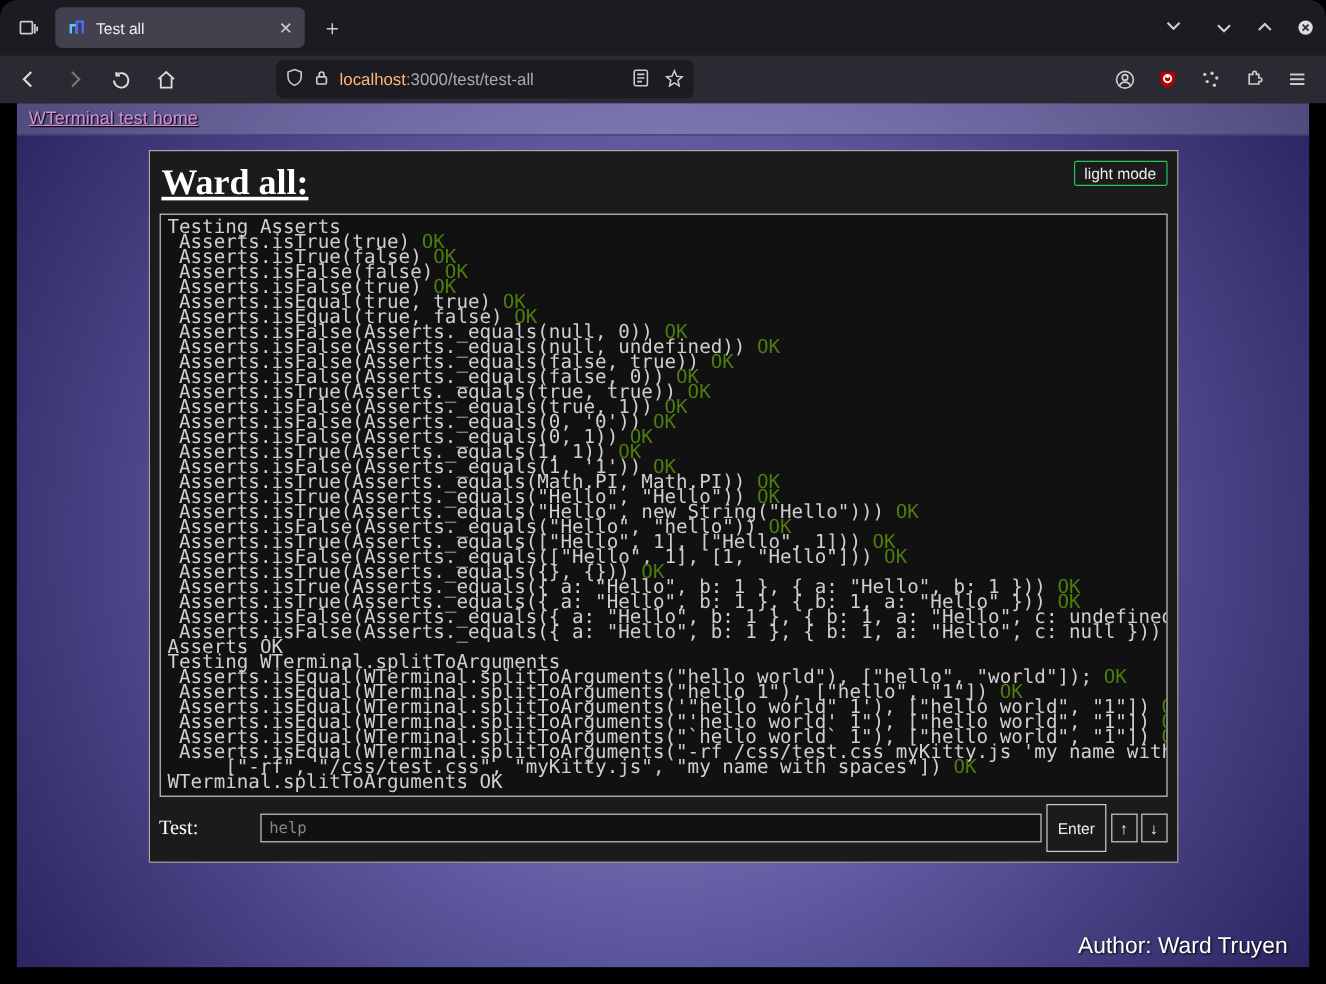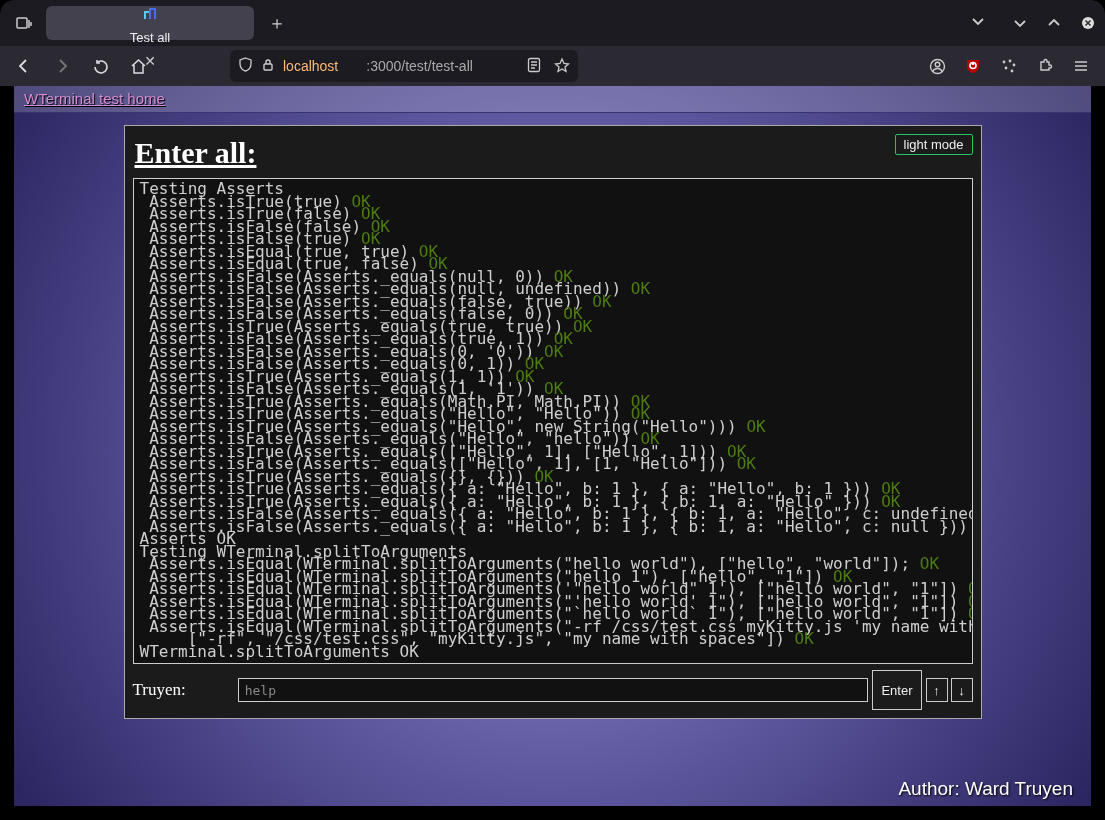--- a/index.html
+++ b/index.html
@@ -47,21 +47,20 @@
     background: #42414d;
     border-radius: 6px;
     height: 34px;
     display: flex;
     align-items: center;
     padding: 0 10px;
     gap: 8px;
     min-width: 208px;
     color: #eee;
     font-size: 13px;
-    flex-direction: column;
   }
   .tab .favicon {
     width: 16px;
     height: 16px;
     display: flex; align-items: center; justify-content: center;
   }
   .tab .title { flex: 1; }
   .tab .close { color: #ccc; font-size: 14px; }
   .newtab {
     color: #ccc;
@@ -109,21 +108,21 @@
     background: #1c1b22;
     border-radius: 6px;
     display: flex;
     align-items: center;
     padding: 0 8px;
     gap: 8px;
     color: #ccc;
     font-size: 14px;
   }
   .urlbar .url-host { color: #fdba74; }
-  .urlbar .url-path { color: #aaa; margin-left: 28px; }
+  .urlbar .url-path { color: #aaa; }
   .urlbar .right-icons {
     margin-left: auto;
     display: flex; gap: 12px; align-items: center;
   }
   .tb-spacer { flex: 1; }
   .tb-right {
     display: flex; align-items: center; gap: 4px;
   }
   
   .content {
@@ -383,21 +382,21 @@
     </div>
   </div>
 
   <div class="content">
     <div class="top-link-bar">
       <a class="top-link" href="#">WTerminal test home</a>
     </div>
 
     <div class="terminal-wrap">
       <div class="term-header">
-        <div class="term-title">Enter all:</div>
+        <div class="term-title">Ward all:</div>
         <button class="lightmode-btn">light mode</button>
       </div>
       <div class="term-output" id="term-output">Testing Asserts
  Asserts.isTrue(true) <span class="ok">OK</span>
  Asserts.isTrue(false) <span class="ok">OK</span>
  Asserts.isFalse(false) <span class="ok">OK</span>
  Asserts.isFalse(true) <span class="ok">OK</span>
  Asserts.isEqual(true, true) <span class="ok">OK</span>
  Asserts.isEqual(true, false) <span class="ok">OK</span>
  Asserts.isFalse(Asserts._equals(null, 0)) <span class="ok">OK</span>
@@ -426,21 +425,21 @@
  Asserts.isEqual(WTerminal.splitToArguments("hello world"), ["hello", "world"]); <span class="ok">OK</span>
  Asserts.isEqual(WTerminal.splitToArguments("hello 1"), ["hello", "1"]) <span class="ok">OK</span>
  Asserts.isEqual(WTerminal.splitToArguments('"hello world" 1'), ["hello world", "1"]) <span class="ok">OK</span>
  Asserts.isEqual(WTerminal.splitToArguments("'hello world' 1"), ["hello world", "1"]) <span class="ok">OK</span>
  Asserts.isEqual(WTerminal.splitToArguments("`hello world` 1"), ["hello world", "1"]) <span class="ok">OK</span>
  Asserts.isEqual(WTerminal.splitToArguments("-rf /css/test.css myKitty.js 'my name with spaces'"),
      ["-rf", "/css/test.css", "myKitty.js", "my name with spaces"]) <span class="ok">OK</span>
 WTerminal.splitToArguments OK
 </div>
       <div class="term-input-row">
-        <span class="term-input-label">Truyen:</span>
+        <span class="term-input-label">Test:</span>
         <input class="term-input" type="text" placeholder="help" style="">
         <button class="term-btn">Enter</button>
         <div class="term-arrow-group">
           <button class="term-arrow">↑</button>
           <button class="term-arrow">↓</button>
         </div>
       </div>
     </div>
 
     <div class="author">Author: Ward Truyen</div>

